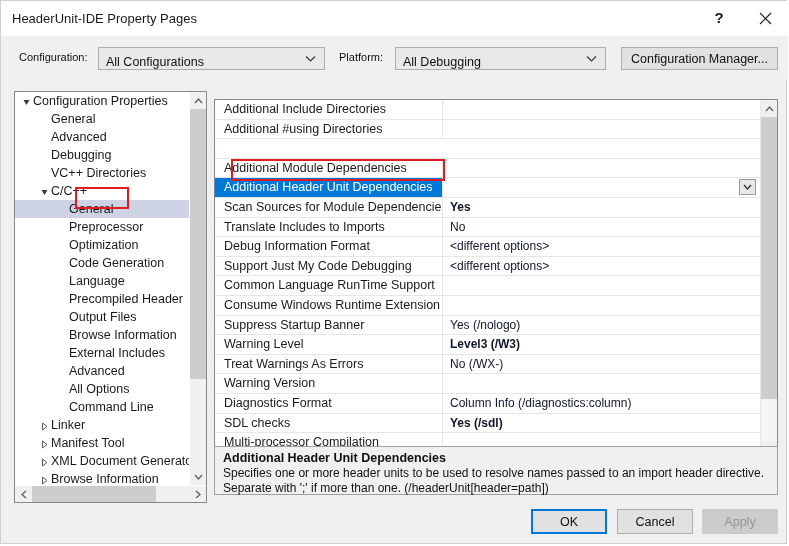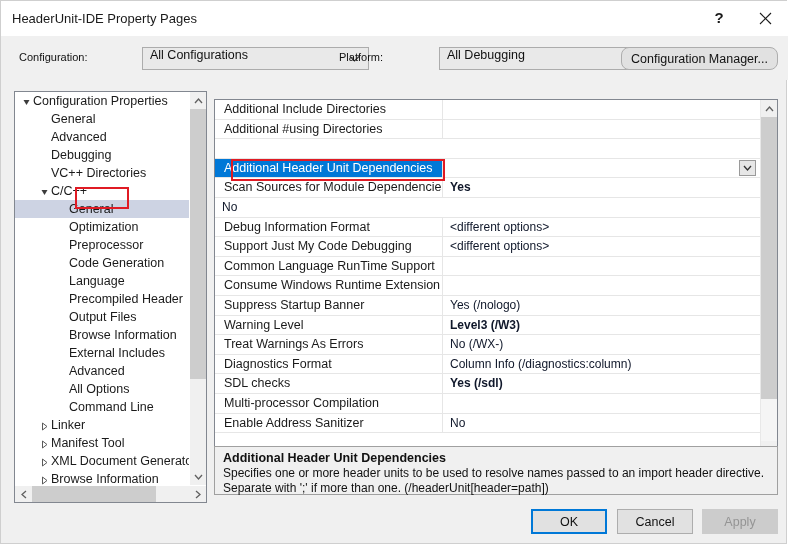--- a/index.html
+++ b/index.html
@@ -86,26 +86,25 @@
   .lbl-config { left: 18px; top: 50px; }
   .lbl-platform { left: 338px; top: 50px; }
 
   .combo {
     position: absolute;
     height: 23px;
     background: #e9e9e9;
     border: 1px solid #acacac;
     box-sizing: border-box;
     display: flex;
-    align-items: flex-start;
+    align-items: flex-end;
     padding-left: 7px;
     font-size: 12.5px;
     color: #111111;
     white-space: nowrap;
-    margin-left: 44px;
   }
   .combo .chev {
     position: absolute;
     right: 8px;
     top: 50%;
     transform: translateY(-50%);
     line-height: 0;
   }
   .combo-config { left: 97px; top: 46px; width: 227px; }
   .combo-platform { left: 394px; top: 46px; width: 211px; }
@@ -118,21 +117,21 @@
     font-family: "Liberation Sans", sans-serif;
     font-size: 12.5px;
     color: #111111;
     display: flex;
     align-items: center;
     justify-content: center;
     white-space: nowrap;
   }
   .btn-configmgr {
     left: 620px; top: 46px;
-    width: 157px; height: 23px; border-radius: 8px;
+    width: 157px; height: 23px;
   }
 
   
   .tree-panel {
     position: absolute;
     left: 13px; top: 82px;
     width: 193px; height: 412px;
     background: #ffffff;
     border: 1px solid #828790;
     box-sizing: border-box;
@@ -420,22 +419,22 @@
               <polygon points="1.5,2 7.5,2 4.5,7" fill="#3c3c3c"></polygon>
             </svg></span><span>Configuration Properties</span></div>
         <div class="tree-item"><span style="display:inline-block;width:18px"></span><span class="tw"></span><span>General</span></div>
         <div class="tree-item"><span style="display:inline-block;width:18px"></span><span class="tw"></span><span>Advanced</span></div>
         <div class="tree-item"><span style="display:inline-block;width:18px"></span><span class="tw"></span><span>Debugging</span></div>
         <div class="tree-item"><span style="display:inline-block;width:18px"></span><span class="tw"></span><span>VC++ Directories</span></div>
         <div class="tree-item"><span style="display:inline-block;width:18px"></span><span class="tw"><svg width="9" height="9" viewBox="0 0 9 9">
               <polygon points="1.5,2 7.5,2 4.5,7" fill="#3c3c3c"></polygon>
             </svg></span><span>C/C++</span></div>
         <div class="tree-item selected"><span style="display:inline-block;width:36px"></span><span class="tw"></span><span>General</span></div>
+        <div class="tree-item"><span style="display:inline-block;width:36px"></span><span class="tw"></span><span>Preprocessor</span></div>
         <div class="tree-item"><span style="display:inline-block;width:36px"></span><span class="tw"></span><span>Optimization</span></div>
-        <div class="tree-item"><span style="display:inline-block;width:36px"></span><span class="tw"></span><span>Preprocessor</span></div>
         <div class="tree-item"><span style="display:inline-block;width:36px"></span><span class="tw"></span><span>Code Generation</span></div>
         <div class="tree-item"><span style="display:inline-block;width:36px"></span><span class="tw"></span><span>Language</span></div>
         <div class="tree-item"><span style="display:inline-block;width:36px"></span><span class="tw"></span><span>Precompiled Header</span></div>
         <div class="tree-item"><span style="display:inline-block;width:36px"></span><span class="tw"></span><span>Output Files</span></div>
         <div class="tree-item"><span style="display:inline-block;width:36px"></span><span class="tw"></span><span>Browse Information</span></div>
         <div class="tree-item"><span style="display:inline-block;width:36px"></span><span class="tw"></span><span>External Includes</span></div>
         <div class="tree-item"><span style="display:inline-block;width:36px"></span><span class="tw"></span><span>Advanced</span></div>
         <div class="tree-item"><span style="display:inline-block;width:36px"></span><span class="tw"></span><span>All Options</span></div>
         <div class="tree-item"><span style="display:inline-block;width:36px"></span><span class="tw"></span><span>Command Line</span></div>
         <div class="tree-item"><span style="display:inline-block;width:18px"></span><span class="tw"><svg width="9" height="9" viewBox="0 0 9 9">
@@ -489,34 +488,39 @@
           <div class="grid-name">Additional Include Directories</div>
           <div class="grid-value"></div>
         </div>
         <div class="grid-row">
           <div class="grid-name">Additional #using Directories</div>
           <div class="grid-value"></div>
         </div>
         <div class="grid-row">
           <div class="grid-value"></div>
         </div>
+        <div class="grid-row">
+          <div class="grid-name">Additional Module Dependencies</div>
+          <div class="grid-value"></div>
+        </div>
         <div class="grid-row sel">
           <div class="grid-name">Additional Header Unit Dependencies</div>
           <div class="grid-value"></div>
           <div class="dropdown-btn">
             <svg width="9" height="6" viewBox="0 0 9 6">
               <polyline points="1,1 4.5,5 8,1" fill="none" stroke="#333" stroke-width="1.3"></polyline>
             </svg>
           </div>
         </div>
         <div class="grid-row">
           <div class="grid-name">Scan Sources for Module Dependencies</div>
           <div class="grid-value bold">Yes</div>
         </div>
         <div class="grid-row">
+          <div class="grid-name">Translate Includes to Imports</div>
           <div class="grid-value">No</div>
         </div>
         <div class="grid-row">
           <div class="grid-name">Debug Information Format</div>
           <div class="grid-value">&lt;different options&gt;</div>
         </div>
         <div class="grid-row">
           <div class="grid-name">Support Just My Code Debugging</div>
           <div class="grid-value">&lt;different options&gt;</div>
         </div>
@@ -532,20 +536,24 @@
           <div class="grid-name">Suppress Startup Banner</div>
           <div class="grid-value">Yes (/nologo)</div>
         </div>
         <div class="grid-row">
           <div class="grid-name">Warning Level</div>
           <div class="grid-value bold">Level3 (/W3)</div>
         </div>
         <div class="grid-row">
           <div class="grid-name">Treat Warnings As Errors</div>
           <div class="grid-value">No (/WX-)</div>
+        </div>
+        <div class="grid-row">
+          <div class="grid-name">Warning Version</div>
+          <div class="grid-value"></div>
         </div>
         <div class="grid-row">
           <div class="grid-name">Diagnostics Format</div>
           <div class="grid-value">Column Info (/diagnostics:column)</div>
         </div>
         <div class="grid-row">
           <div class="grid-name">SDL checks</div>
           <div class="grid-value bold">Yes (/sdl)</div>
         </div>
         <div class="grid-row">

